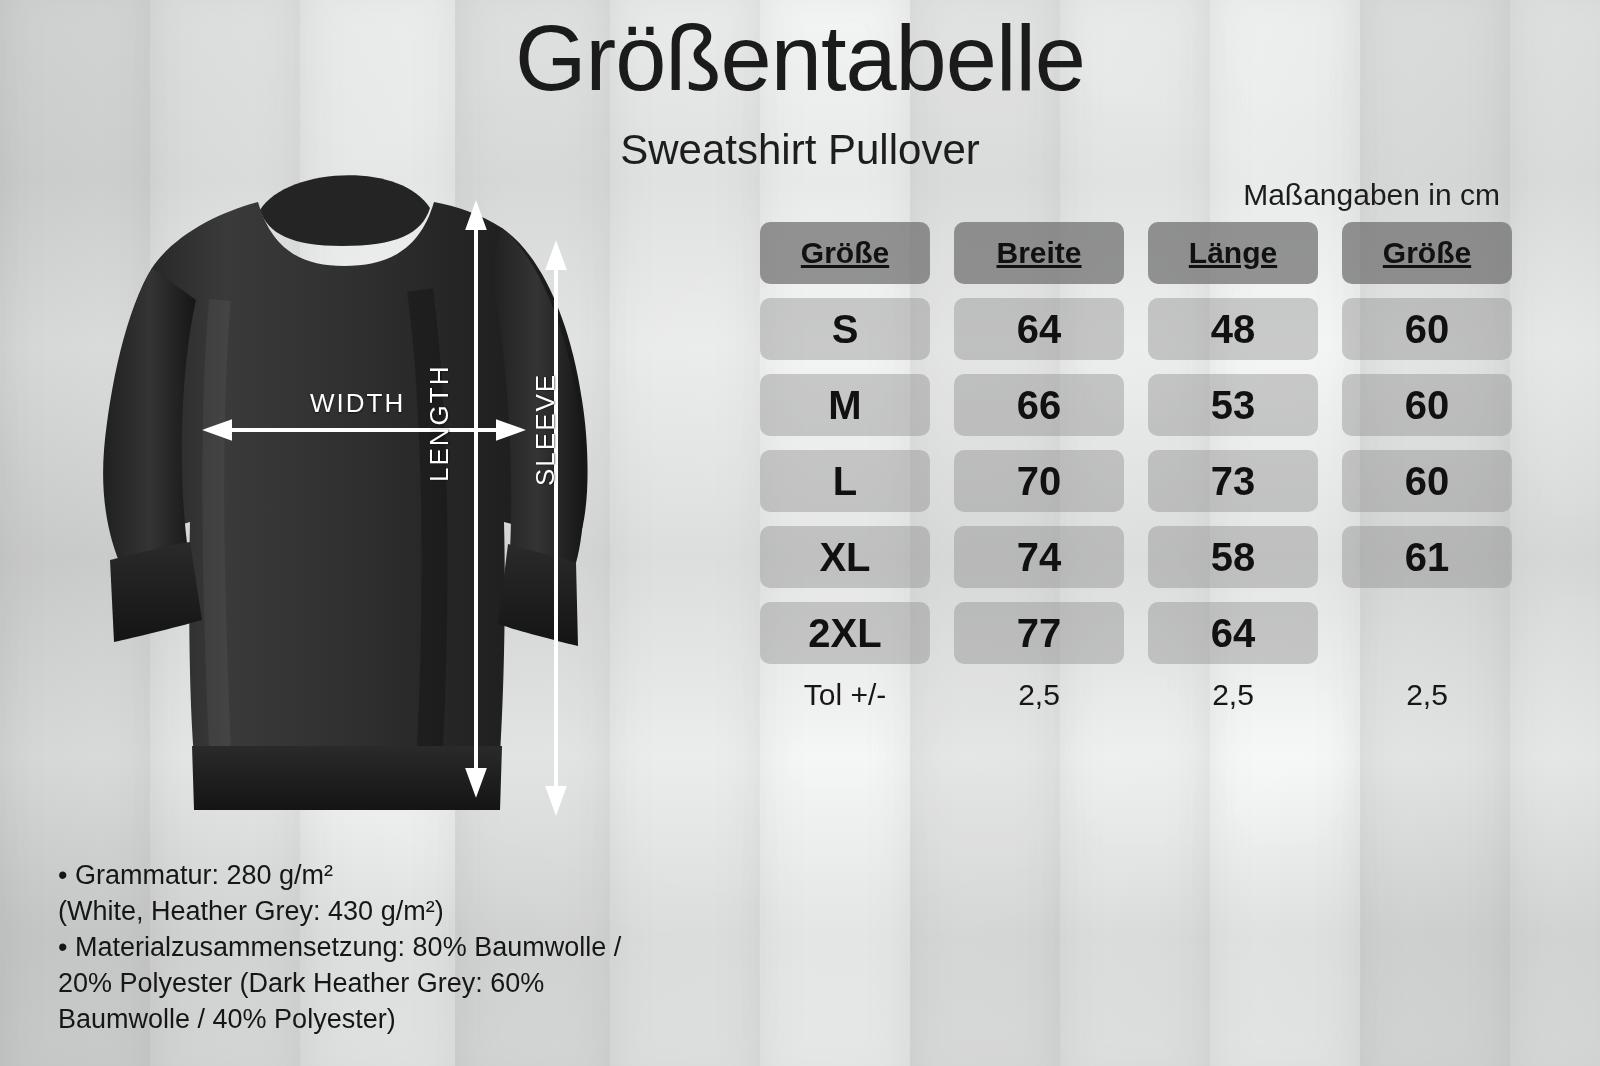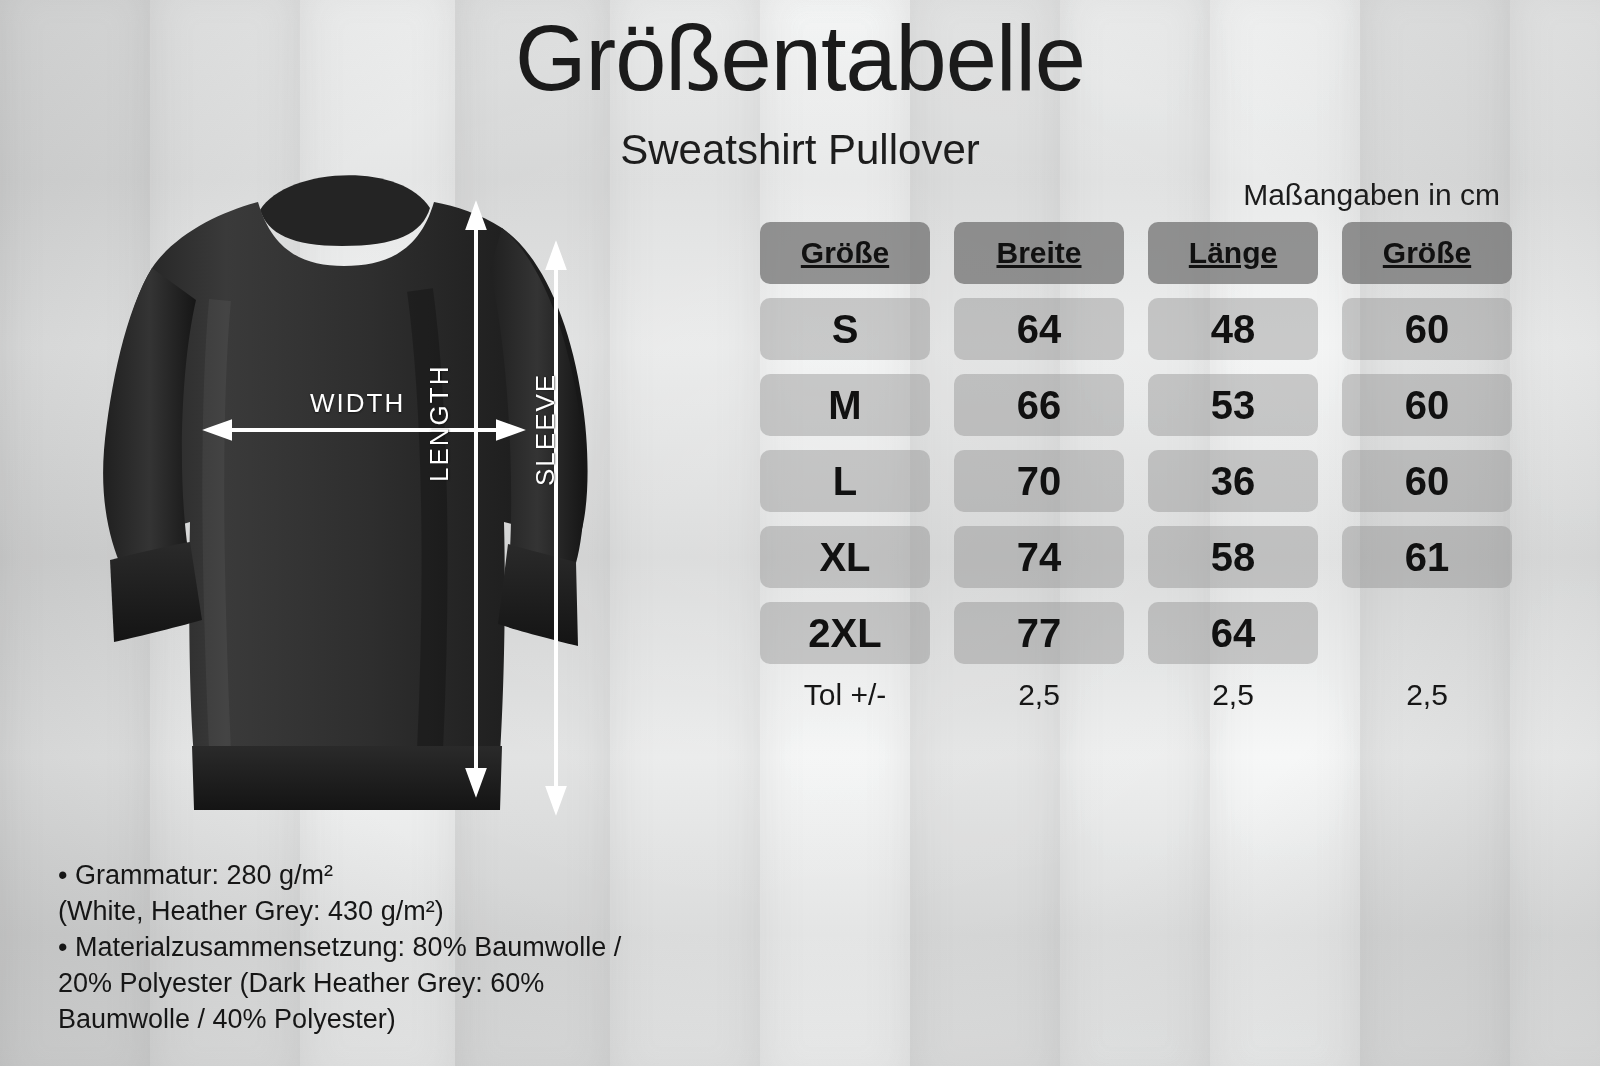--- a/index.html
+++ b/index.html
@@ -454,21 +454,21 @@
   </div>
   <div class="trow body">
     <div class="cell">M</div>
     <div class="cell">66</div>
     <div class="cell">53</div>
     <div class="cell">60</div>
   </div>
   <div class="trow body">
     <div class="cell">L</div>
     <div class="cell">70</div>
-    <div class="cell">36</div>
+    <div class="cell">73</div>
     <div class="cell">60</div>
   </div>
   <div class="trow body">
     <div class="cell">XL</div>
     <div class="cell">74</div>
     <div class="cell">58</div>
     <div class="cell">61</div>
   </div>
   <div class="trow body">
     <div class="cell">2XL</div>

